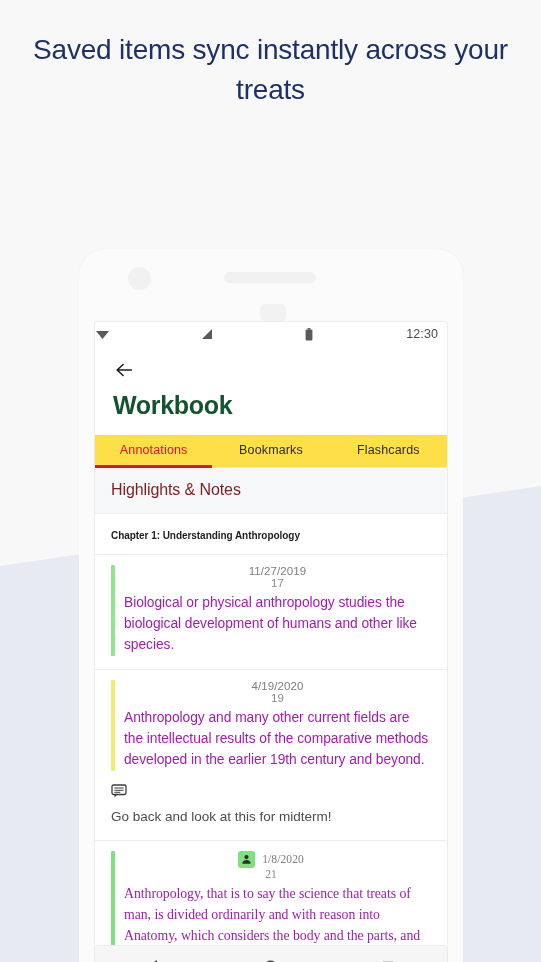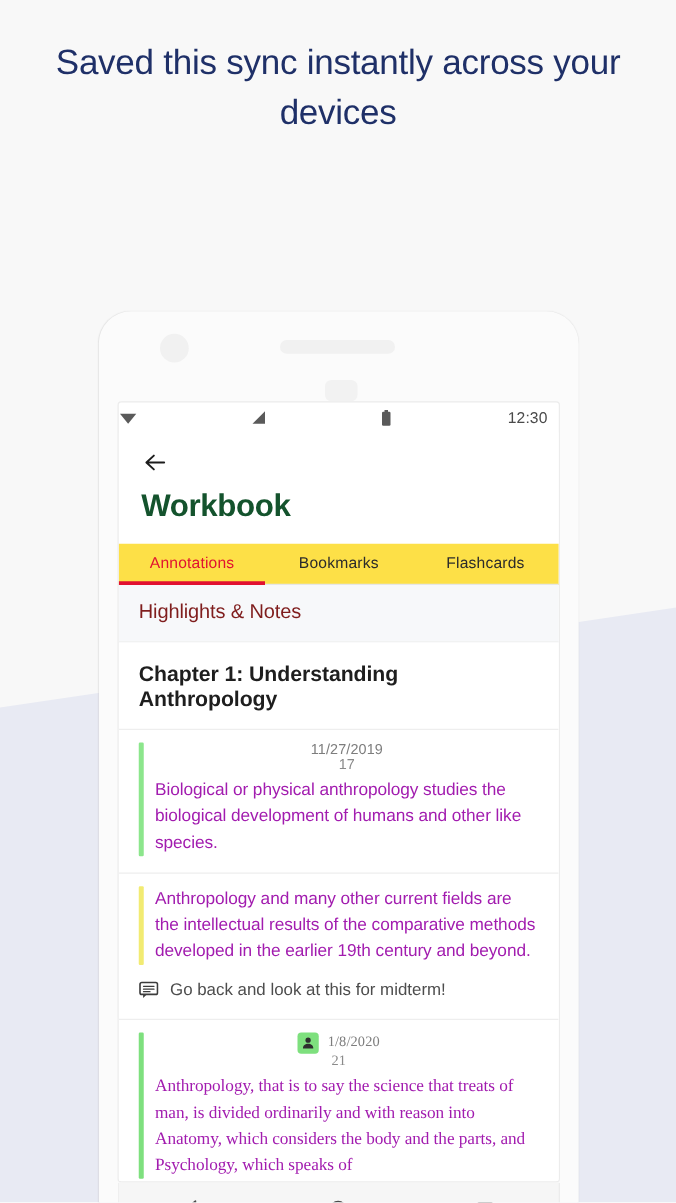--- a/index.html
+++ b/index.html
@@ -165,21 +165,21 @@
     border-bottom: 1px solid #f0f0f0;
   }
   
   .list {
     flex: 1 1 auto;
     overflow: hidden;
     background: #fff;
   }
   .chapter-title {
     padding: 16px 16px 13px 16px;
-    font-size: 17px;
+    font-size: 10px;
     font-weight: bold;
     color: #1e1e1e;
     letter-spacing: -0.05px;
   }
   .entry {
     border-top: 1px solid #eeeeee;
     padding: 10px 16px 13px 16px;
     position: relative;
   }
   .entry-inner { display: flex; gap: 9px; }
@@ -204,20 +204,21 @@
     font-size: 13.8px;
     line-height: 1.52;
     color: #a21caf;
     letter-spacing: -0.05px;
   }
   .note-row {
     display: flex;
     align-items: flex-start;
     gap: 9px;
     margin-top: 11px;
+    flex-direction: column;
   }
   .note-icon { flex: 0 0 auto; margin-top: 1px; }
   .note-text { font-size: 13.5px; color: #4d4d4d; line-height: 1.4; }
   .avatar {
     width: 17px; height: 17px;
     border-radius: 3px;
     background: #7ee07e;
     display: flex;
     align-items: center;
     justify-content: center;
@@ -245,21 +246,21 @@
 </head>
 <body>
 
 <div class="stage">
 
   <svg class="bg-band" viewBox="0 0 541 962" preserveAspectRatio="none">
     <polygon points="0,566 541,486 541,962 0,962" fill="#e8eaf3"></polygon>
   </svg>
 
   <div class="headline-wrap">
-    <div class="subhead">Saved this sync instantly across your devices</div>
+    <div class="subhead">Saved items sync instantly across your treats</div>
   </div>
 
   <div class="phone">
     <div class="phone-cam"></div>
     <div class="phone-speaker"></div>
     <div class="phone-sensor"></div>
 
     <div class="screen">
 
       <div class="statusbar">
@@ -309,20 +310,26 @@
               </div>
               <div class="quote">Biological or physical anthropology studies the biological development of humans and other like species.</div>
             </div>
           </div>
         </div>
 
         <div class="entry">
           <div class="entry-inner">
             <div class="bar" style="background:#f2eb72"></div>
             <div class="entry-body">
+              <div class="meta-row">
+                <div class="meta-left">
+                  <span class="date">4/19/2020</span>
+                </div>
+                <span class="page-num">19</span>
+              </div>
               <div class="quote">Anthropology and many other current fields are the intellectual results of the comparative methods developed in the earlier 19th century and beyond.</div>
             </div>
           </div>
           <div class="note-row">
             <svg class="note-icon" width="16" height="16" viewBox="0 0 16 16">
               <rect x="1" y="2" width="14" height="9.5" rx="1.4" fill="none" stroke="#3c3c3c" stroke-width="1.3"></rect>
               <path d="M3.5 11.5 L3.5 14.4 L6.4 11.5 Z" fill="#3c3c3c"></path>
               <path d="M3.8 5 H12.2 M3.8 7.3 H12.2 M3.8 9.3 H9" stroke="#3c3c3c" stroke-width="1" stroke-linecap="round"></path>
             </svg>
             <span class="note-text">Go back and look at this for midterm!</span>

